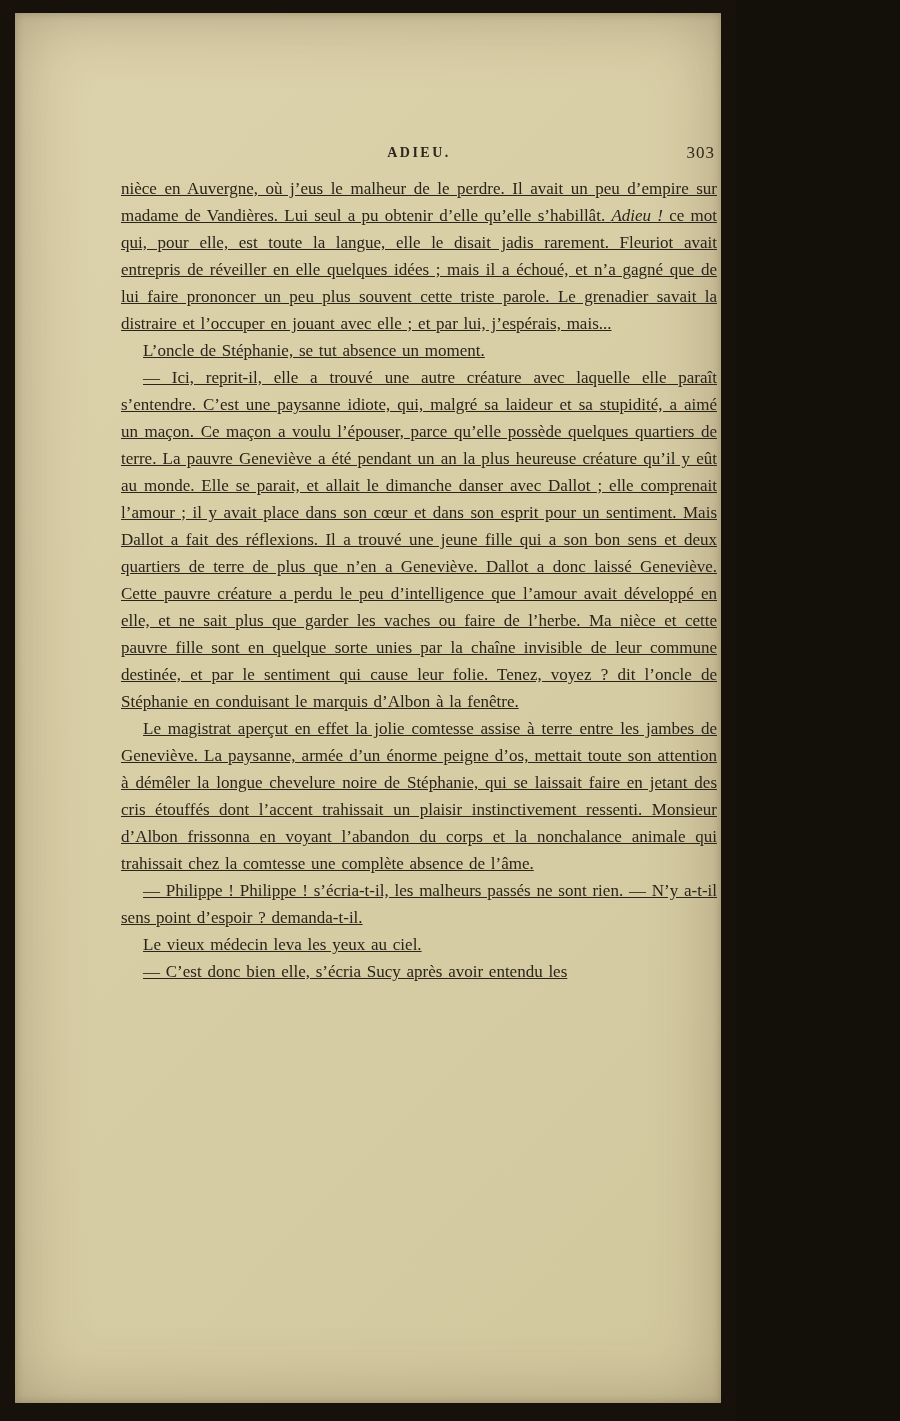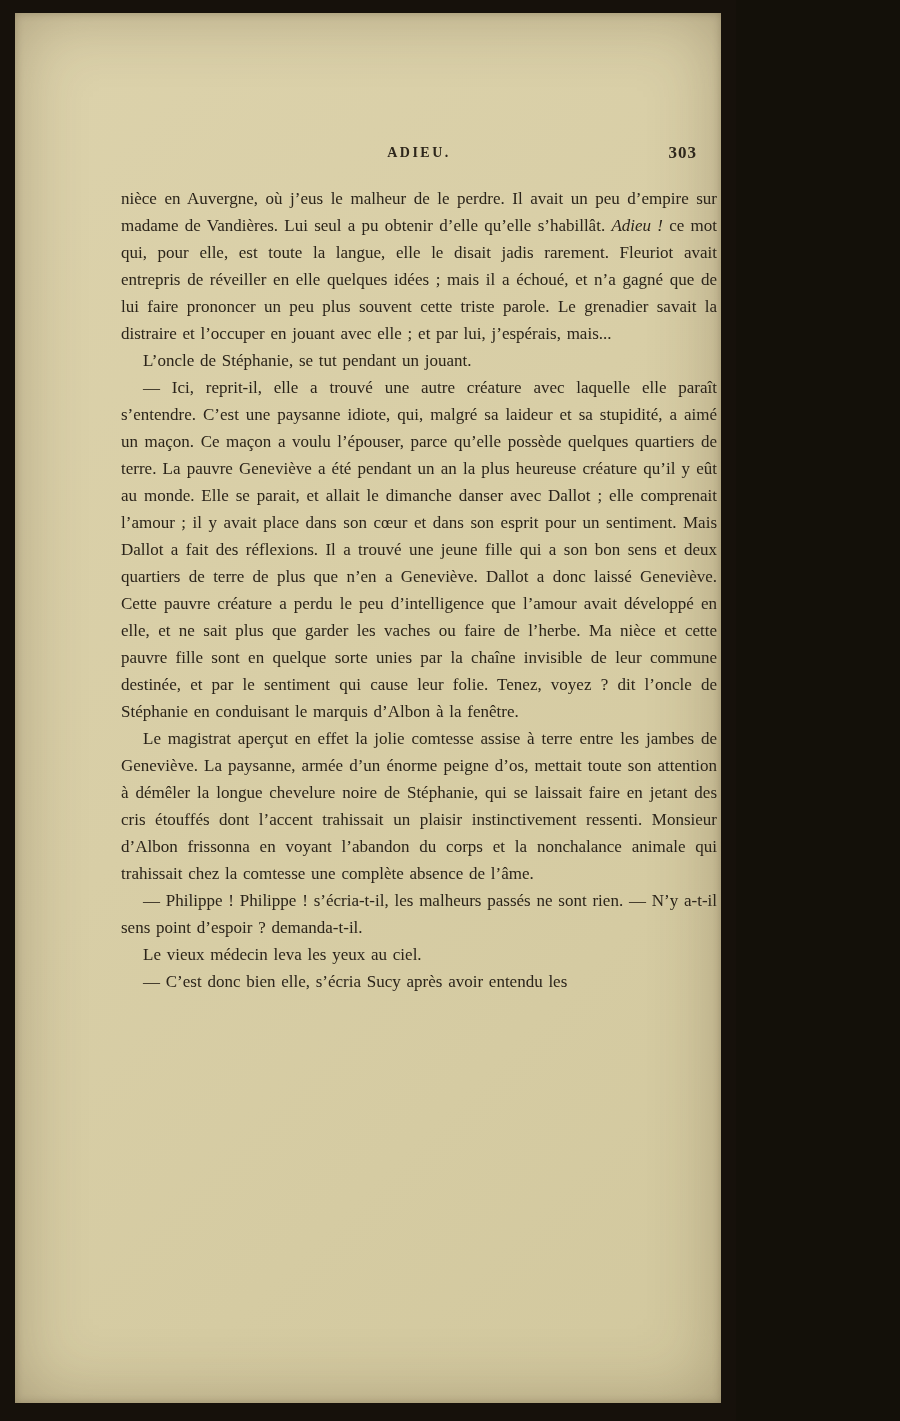--- a/index.html
+++ b/index.html
@@ -46,33 +46,34 @@
     position: absolute;
     left: 50%;
     transform: translateX(-50%);
     top: 4px;
     font-size: 14px;
     font-weight: 700;
     letter-spacing: 2.5px;
   }
   .page-number {
     position: absolute;
-    right: 20px;
+    right: 2px;
     top: 2px;
     font-size: 17px;
-    font-weight: 700;
+    font-weight: 400;
     letter-spacing: 1px;
   }
   .text-block {
-    margin-top: 14px;
+    margin-top: 4px;
     color: #2b241a;
     font-size: 17px;
     line-height: 27px;
     text-align: justify;
     text-justify: inter-word;
+    text-decoration: underline;
   }
   .text-block p {
     margin: 0;
     padding: 0;
     text-indent: 22px;
     word-spacing: 1.5px;
   }
   .text-block p.no-indent {
     text-indent: 0;
   }
@@ -85,21 +86,21 @@
 
 <div class="scan-frame">
   <div class="page">
     <div class="content-column">
       <div class="running-head">
         <span class="running-title">ADIEU.</span>
         <span class="page-number">303</span>
       </div>
       <div class="text-block" id="text-block">
           <p class="no-indent"><span>nièce en Auvergne, où j’eus le malheur de le perdre. Il avait un peu d’empire sur madame de Vandières. Lui seul a pu obtenir d’elle qu’elle s’habillât. </span><span class="italic">Adieu !</span><span> ce mot qui, pour elle, est toute la langue, elle le disait jadis rarement. Fleuriot avait entrepris de réveiller en elle quelques idées ; mais il a échoué, et n’a gagné que de lui faire prononcer un peu plus souvent cette triste parole. Le grenadier savait la distraire et l’occuper en jouant avec elle ; et par lui, j’espérais, mais...</span></p>
-          <p><span>L’oncle de Stéphanie, se tut pendant un jouant.</span></p>
+          <p><span>L’oncle de Stéphanie, se tut absence un moment.</span></p>
           <p><span>— Ici, reprit-il, elle a trouvé une autre créature avec laquelle elle paraît s’entendre. C’est une paysanne idiote, qui, malgré sa laideur et sa stupidité, a aimé un maçon. Ce maçon a voulu l’épouser, parce qu’elle possède quelques quartiers de terre. La pauvre Geneviève a été pendant un an la plus heureuse créature qu’il y eût au monde. Elle se parait, et allait le dimanche danser avec Dallot ; elle comprenait l’amour ; il y avait place dans son cœur et dans son esprit pour un sentiment. Mais Dallot a fait des réflexions. Il a trouvé une jeune fille qui a son bon sens et deux quartiers de terre de plus que n’en a Geneviève. Dallot a donc laissé Geneviève. Cette pauvre créature a perdu le peu d’intelligence que l’amour avait développé en elle, et ne sait plus que garder les vaches ou faire de l’herbe. Ma nièce et cette pauvre fille sont en quelque sorte unies par la chaîne invisible de leur commune destinée, et par le sentiment qui cause leur folie. Tenez, voyez ? dit l’oncle de Stéphanie en conduisant le marquis d’Albon à la fenêtre.</span></p>
           <p><span>Le magistrat aperçut en effet la jolie comtesse assise à terre entre les jambes de Geneviève. La paysanne, armée d’un énorme peigne d’os, mettait toute son attention à démêler la longue chevelure noire de Stéphanie, qui se laissait faire en jetant des cris étouffés dont l’accent trahissait un plaisir instinctivement ressenti. Monsieur d’Albon frissonna en voyant l’abandon du corps et la nonchalance animale qui trahissait chez la comtesse une complète absence de l’âme.</span></p>
           <p><span>— Philippe ! Philippe ! s’écria-t-il, les malheurs passés ne sont rien. — N’y a-t-il sens point d’espoir ? demanda-t-il.</span></p>
           <p><span>Le vieux médecin leva les yeux au ciel.</span></p>
           <p><span>— C’est donc bien elle, s’écria Sucy après avoir entendu les</span></p>
         </div>
     </div>
   </div>
 </div>
 

